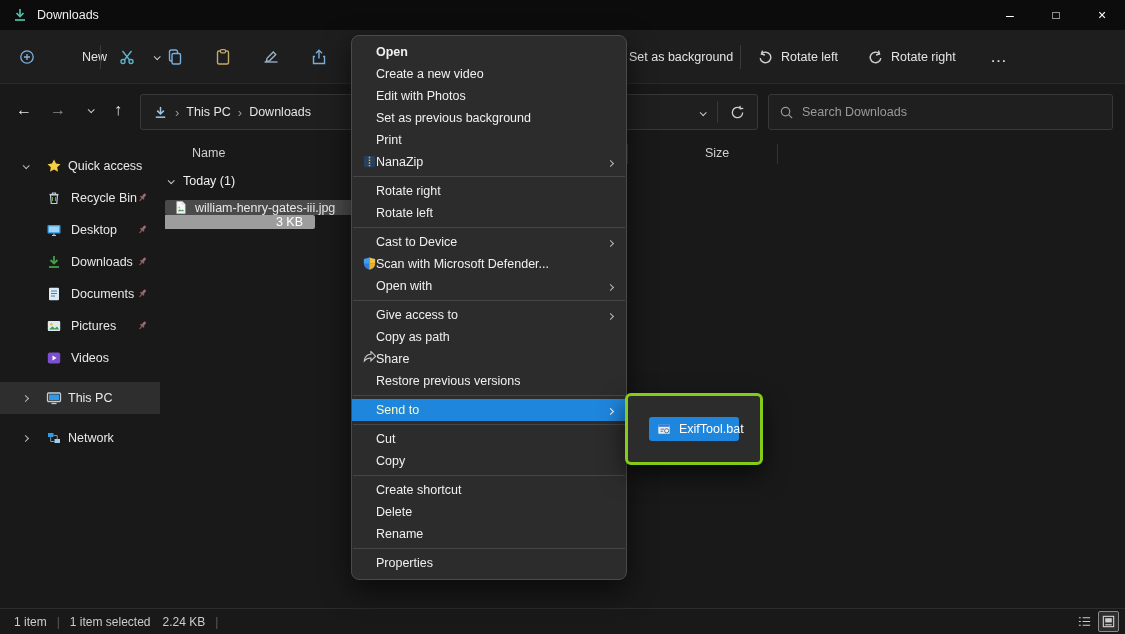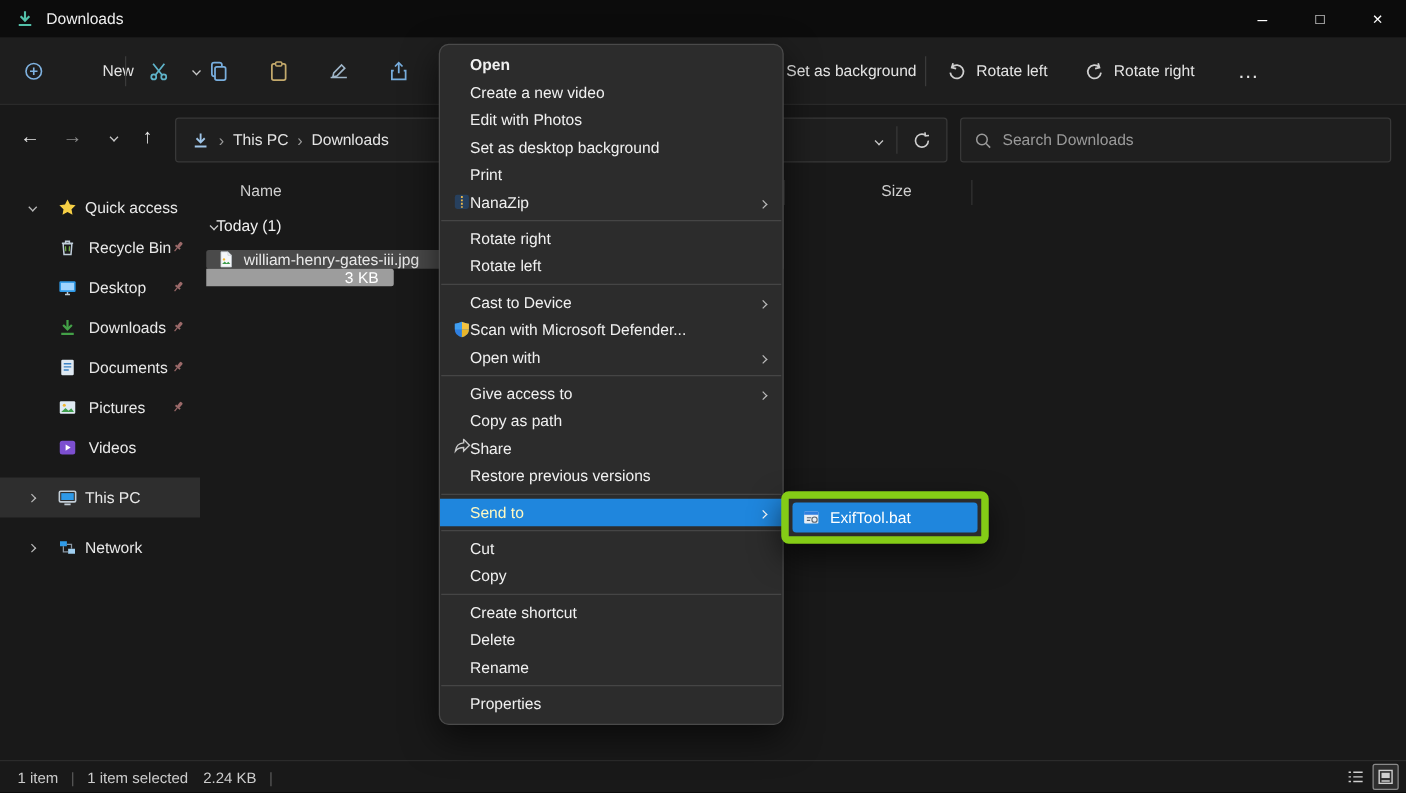--- a/index.html
+++ b/index.html
@@ -75,21 +75,21 @@
   .side-item.gap-top { margin-top:8px; }
 
   
   .main { position:absolute; left:160px; top:136px; right:0; bottom:26px; }
   .col-headers { position:absolute; top:4px; left:0; right:0; height:28px;
                  font-size:12.5px; color:#cfcfcf; }
   .col-name { position:absolute; left:32px; top:6px; }
   .col-size { position:absolute; left:545px; top:6px; }
   .col-sep { position:absolute; top:4px; width:1px; height:20px; background:#333; }
   .group-row { position:absolute; top:38px; left:8px; display:flex; align-items:center;
-               color:#f0f0f0; font-size:12.5px; }
+               gap:10px; color:#f0f0f0; font-size:12.5px; }
   .group-row .chev { color:#c9c9c9; }
   .file-row { position:absolute; top:64px; left:5px; height:26px; display:flex;flex-direction:column; }
   .file-name-cell { width:462px; background:#4a4a4a; display:flex; align-items:center;
                     gap:7px; padding-left:8px; border-radius:2px 0 0 2px; font-size:12.5px; }
   .file-size-cell { width:150px; background:#9d9d9d; color:#fff; display:flex;
                     align-items:center; justify-content:flex-end; padding-right:12px;
                     font-size:12.5px; border-radius:0 2px 2px 0; }
 
   
   .statusbar { position:absolute; left:0; right:0; bottom:0; height:26px;
@@ -110,23 +110,23 @@
   .menu-item { position:relative; height:22px; display:flex; align-items:center;
                padding-left:24px; font-size:12.5px; color:#f0f0f0; }
   .menu-item .bold { font-weight:bold; }
   .menu-icon { position:absolute; left:10px; top:3px; }
   .mi-arrow { position:absolute; right:13px; color:#bbbbbb; }
   .menu-item.highlight { background:var(--accent,#1f86dd); color:#fef9c3; }
   .menu-item.highlight .mi-arrow { color:#fff; }
   .menu-sep { height:1px; background:#454545; margin:3px 1px; }
 
   
-  .submenu { position:absolute; left:625px; top:393px; width:166px;
-             background:#2c2c2c; border:6px solid #84cc16; border-radius:6px;
-             box-shadow:0 10px 24px rgba(0,0,0,.6); padding:3px; z-index:11; }
+  .submenu { position:absolute; left:625px; top:393px; width:138px;
+             background:#2c2c2c; border:3px solid #84cc16; border-radius:6px;
+             box-shadow:0 10px 24px rgba(0,0,0,.6); padding:21px; z-index:11; }
   .submenu-item { height:24px; display:flex; align-items:center; gap:8px;
                   background:var(--accent,#1f86dd); border-radius:3px; color:#fff;
                   padding:0 8px; font-size:12.5px; }
 </style>
 </head>
 <body>
 
 <div class="window">
 
   <div class="titlebar">
@@ -487,21 +487,21 @@
     <div class="menu-item">
       <span class="bold">Open</span>
     </div>
     <div class="menu-item">
       <span>Create a new video</span>
     </div>
     <div class="menu-item">
       <span>Edit with Photos</span>
     </div>
     <div class="menu-item">
-      <span>Set as desktop background</span>
+      <span>Set as previous background</span>
     </div>
     <div class="menu-item">
       <span>Print</span>
     </div>
     <div class="menu-item">
       <span class="menu-icon">
         <svg width="15" height="15" viewBox="0 0 16 16">
             <rect x="2" y="2" width="12" height="12" rx="2" fill="#27405e"></rect>
             <path d="M8 3v10" stroke="#e8b64c" stroke-width="1.6" stroke-dasharray="1.6 1.3"></path>
           </svg>

